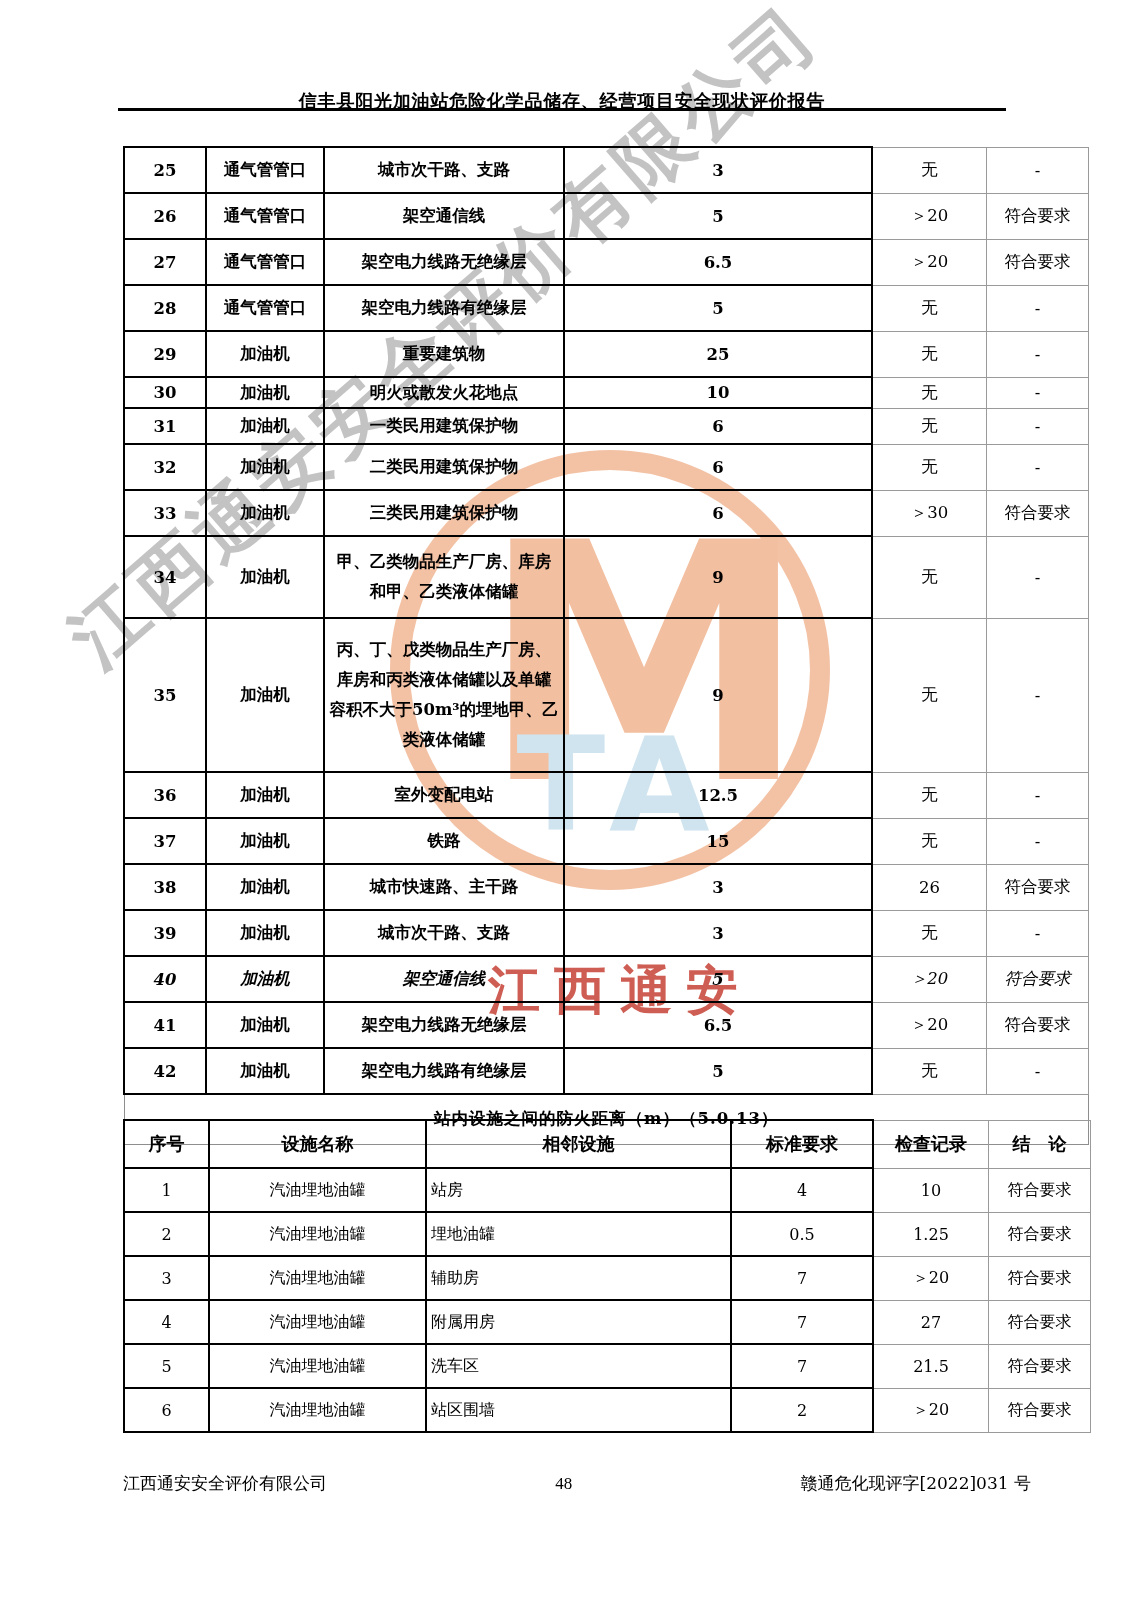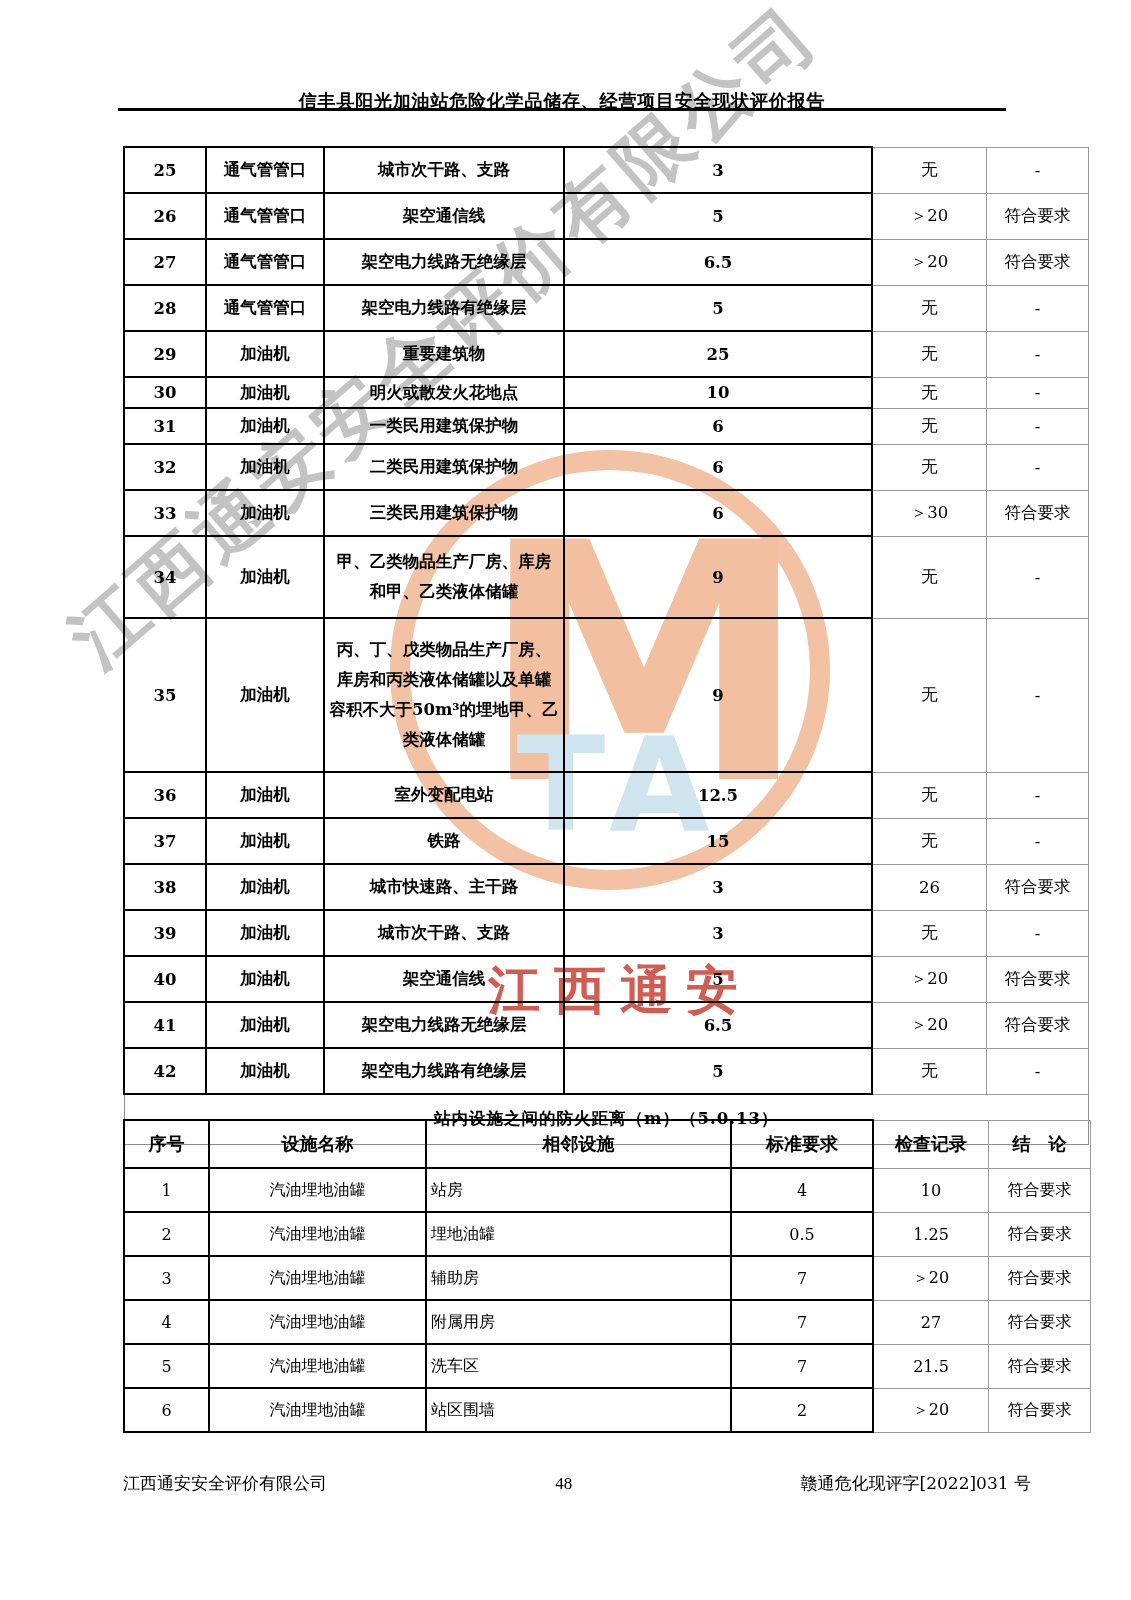--- a/index.html
+++ b/index.html
@@ -366,21 +366,21 @@
             <td class="c-con lt">符合要求</td>
           </tr>
           <tr style="height: 46px; padding-left: 38px;">
             <td class="c-seq hb">39</td>
             <td class="c-name hb">加油机</td>
             <td class="c-adj hb">城市次干路、支路</td>
             <td class="c-std hb">3</td>
             <td class="c-rec lt">无</td>
             <td class="c-con lt">-</td>
           </tr>
-          <tr style="height: 46px;">
+          <tr style="height: 46px; font-style: italic;">
             <td class="c-seq hb">40</td>
             <td class="c-name hb">加油机</td>
             <td class="c-adj hb">架空通信线</td>
             <td class="c-std hb">5</td>
             <td class="c-rec lt">＞20</td>
             <td class="c-con lt">符合要求</td>
           </tr>
           <tr style="height: 46px;">
             <td class="c-seq hb">41</td>
             <td class="c-name hb">加油机</td>

